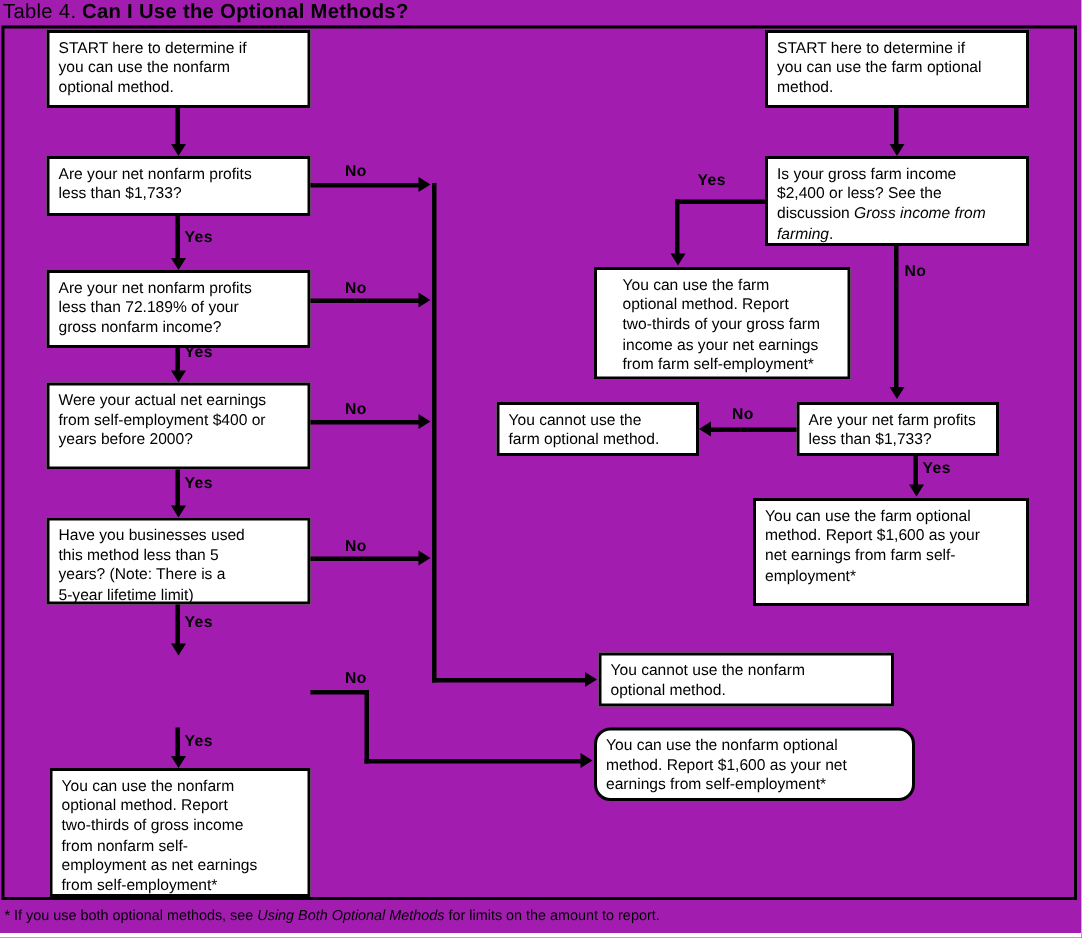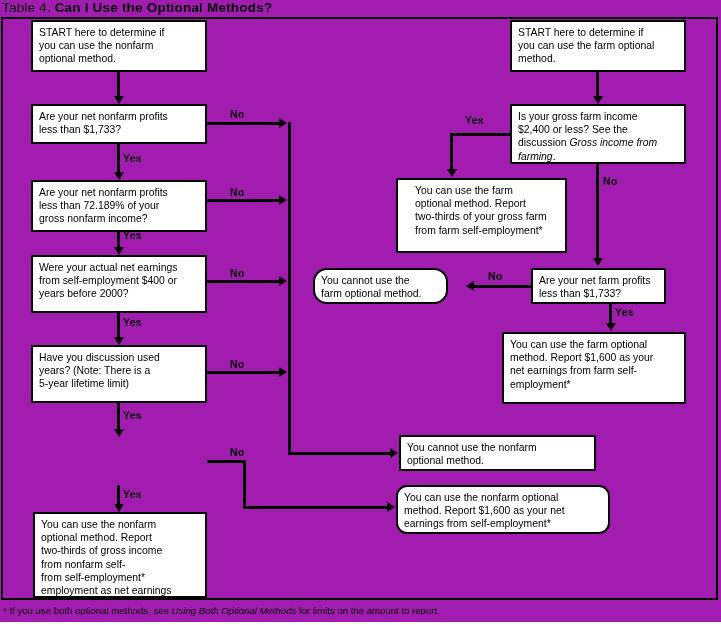--- a/index.html
+++ b/index.html
@@ -137,33 +137,34 @@
     <div>gross nonfarm income?</div>
   </div>
 
   <div class="box" style="left:31px; top:255px; width:176px; height:58px;">
     <div>Were your actual net earnings</div>
     <div>from self-employment $400 or</div>
     <div>years before 2000?</div>
   </div>
 
   <div class="box" style="left:31px; top:345px; width:176px; height:58px;">
-    <div>Have you discussion used</div>
+    <div>Have you businesses used</div>
+    <div>this method less than 5</div>
     <div>years? (Note: There is a</div>
     <div>5-year lifetime limit)</div>
   </div>
 
 
   <div class="box" style="left:33px; top:512px; width:174px; height:86px;">
     <div>You can use the nonfarm</div>
     <div>optional method. Report</div>
     <div>two-thirds of gross income</div>
     <div>from nonfarm self-</div>
+    <div>employment as net earnings</div>
     <div>from self-employment*</div>
-    <div>employment as net earnings</div>
   </div>
 
   <div class="box" style="left:399px; top:435px; width:197px; height:36px;">
     <div>You cannot use the nonfarm</div>
     <div>optional  method.</div>
   </div>
 
   <div class="box" style="left:396px; top:485px; width:214px; height:49px;border-radius:11px;">
     <div>You can use the nonfarm optional</div>
     <div>method. Report $1,600 as your net</div>
@@ -180,24 +181,25 @@
     <div>Is your gross farm income</div>
     <div>$2,400 or less? See the</div>
     <div><span>discussion </span><span class="ital">Gross income from</span></div>
     <div><span class="ital">farming</span><span>.</span></div>
   </div>
 
   <div class="box" style="left:396px; top:178px; width:171px; height:75px;padding-left:17px;">
     <div>You can use the farm</div>
     <div>optional method. Report</div>
     <div>two-thirds of your gross farm</div>
+    <div>income as your net earnings</div>
     <div>from farm self-employment*</div>
   </div>
 
-  <div class="box" style="left:313px; top:268px; width:135px; height:36px;border-radius:14px;">
+  <div class="box" style="left:331px; top:268px; width:135px; height:36px;">
     <div>You cannot use the</div>
     <div>farm optional method.</div>
   </div>
 
   <div class="box" style="left:531px; top:268px; width:135px; height:36px;">
     <div>Are your net farm profits</div>
     <div>less than $1,733?</div>
   </div>
 
   <div class="box" style="left:502px; top:332px; width:184px; height:72px;">

